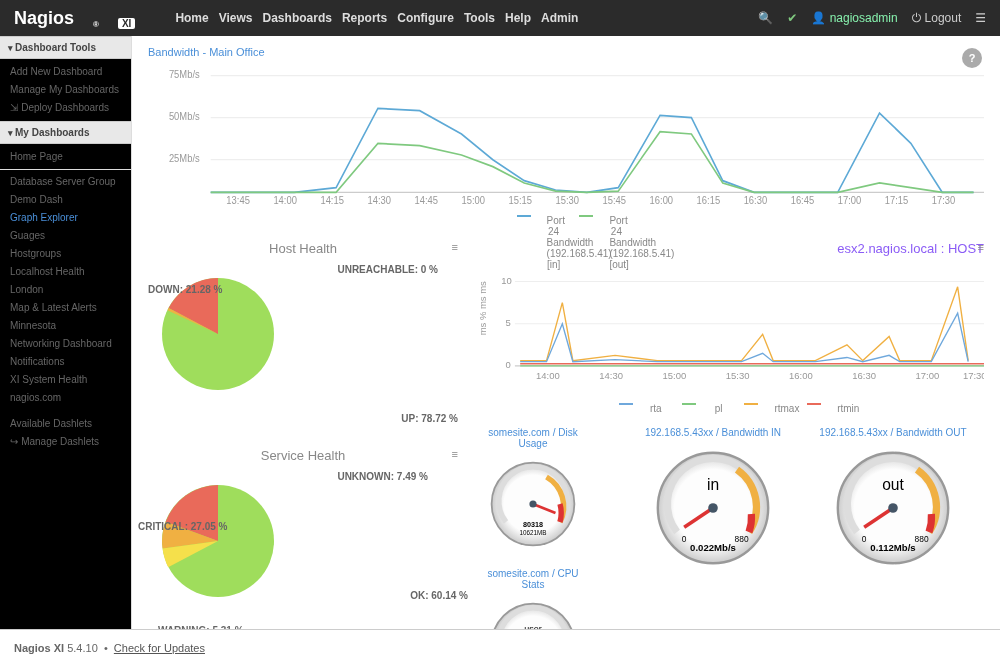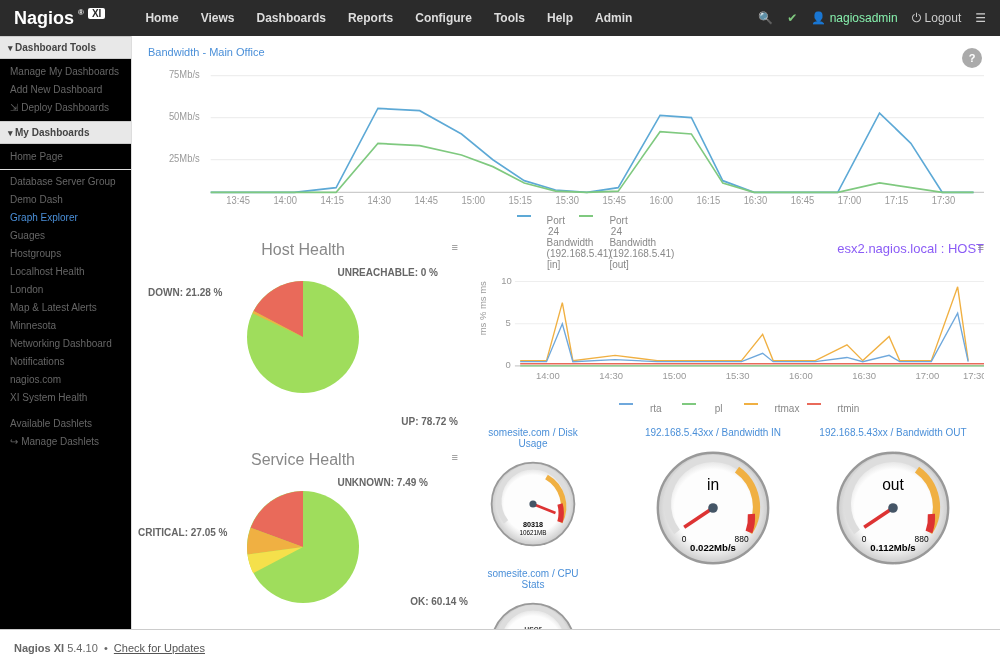--- a/index.html
+++ b/index.html
@@ -1,20 +1,20 @@
 <!DOCTYPE html>
 <html><head>
 <meta charset="utf-8">
 <style>
 *{box-sizing:border-box;margin:0;padding:0;font-family:Arial,Helvetica,sans-serif}
 body{font-size:11px;color:#555;background:#fff}
 .topnav{background:#2b2b2b;height:36px;display:flex;align-items:center;padding:0 14px;color:#ddd}
-.logo{font-weight:bold;font-size:18px;color:#fff;display:flex;align-items:flex-start;gap:4px}
+.logo{font-weight:bold;font-size:18px;color:#fff;display:flex;align-items:flex-end;gap:19px}
 .logo .xi{background:#fff;color:#2b2b2b;padding:0 4px;border-radius:2px;font-size:10px}
-.navlinks{display:flex;gap:22px;margin-left:40px}
+.navlinks{display:flex;gap:10px;margin-left:40px}
 .navlinks a{color:#ddd;text-decoration:none;font-size:12px;font-weight:bold}
 .navright{margin-left:auto;display:flex;align-items:center;gap:14px;font-size:12px}
 .navright .icon{color:#ccc}
 .navright .user{color:#86efac}
 
 .page{display:flex;height:593px}
 .sidebar{width:132px;background:#000000;border-right:1px solid #ddd;overflow-y:auto;font-size:10px}
 .sb-section{padding:5px 8px;background:#e8e8e8;border-top:1px solid #ccc;border-bottom:1px solid #ccc;font-weight:bold;color:#444;cursor:pointer}
 .sb-section:before{content:"▾ ";font-size:9px}
 .sb-items{padding:4px 0}
@@ -30,23 +30,23 @@
 .linechart{height:140px;position:relative;margin-bottom:6px}
 .linechart svg{width:100%;height:100%}
 .legend{text-align:center;font-size:10px;color:#888;margin-top:4px}
 .legend span{display:inline-block;width:14px;height:2px;vertical-align:middle;margin:0 4px 0 12px}
 
 .row2{display:flex;margin-top:20px;gap:20px}
 .col-pies{width:310px}
 .col-right{flex:1}
 
 .pie-block{position:relative;margin-bottom:24px}
-.pie-block h3{text-align:center;color:#888;font-weight:normal;font-size:16px;margin-bottom:8px}
+.pie-block h3{text-align:center;color:#888;font-weight:normal;font-size:13px;margin-bottom:8px}
 .hamburger{position:absolute;top:0;right:0;color:#888;cursor:pointer}
-.pie-wrap{display:flex;justify-content:center;position:relative;height:160px}
+.pie-wrap{display:flex;justify-content:flex-start;position:relative;height:160px}
 .pie-label{position:absolute;font-size:10px;color:#666;font-weight:bold}
 
 .esx-block{position:relative}
 .esx-chart{height:130px;margin-top:8px}
 .esx-legend{text-align:center;font-size:10px;color:#888;margin-top:4px}
 .esx-legend span{display:inline-block;width:14px;height:2px;vertical-align:middle;margin:0 4px 0 12px}
 
 .gauges-row{display:flex;gap:30px;margin-top:18px;align-items:flex-start}
 .gauge-col{text-align:center}
 .gauge-title{color:#4a8fd8;font-size:10px;margin-bottom:10px}
@@ -84,41 +84,41 @@
     <span class="icon">⏻ <span>Logout</span></span>
     <span class="icon">☰</span>
   </div>
 </div>
 
 <div class="page">
 
   <div class="sidebar">
     <div class="sb-section">Dashboard Tools</div>
     <div class="sb-items">
+      <a>Add New Dashboard</a>
       <a>Manage My Dashboards</a>
-      <a>Add New Dashboard</a>
       <a>⇲ Deploy Dashboards</a>
     </div>
     <div class="sb-section">My Dashboards</div>
     <div class="sb-items">
       <a>Home Page</a>
       <div style="height:1px;background:#ddd;margin:3px 0"></div>
       <a>Database Server Group</a>
       <a>Demo Dash</a>
       <a class="active">Graph Explorer</a>
       <a>Guages</a>
       <a>Hostgroups</a>
       <a>Localhost Health</a>
       <a>London</a>
       <a>Map &amp; Latest Alerts</a>
       <a>Minnesota</a>
       <a>Networking Dashboard</a>
       <a>Notifications</a>
+      <a>XI System Health</a>
       <a>nagios.com</a>
-      <a>XI System Health</a>
     </div>
     <div class="sb-items">
       <a>Available Dashlets</a>
       <a>↪ Manage Dashlets</a>
     </div>
   </div>
 
   <div class="main">
     <div class="helpbtn">?</div>
 

